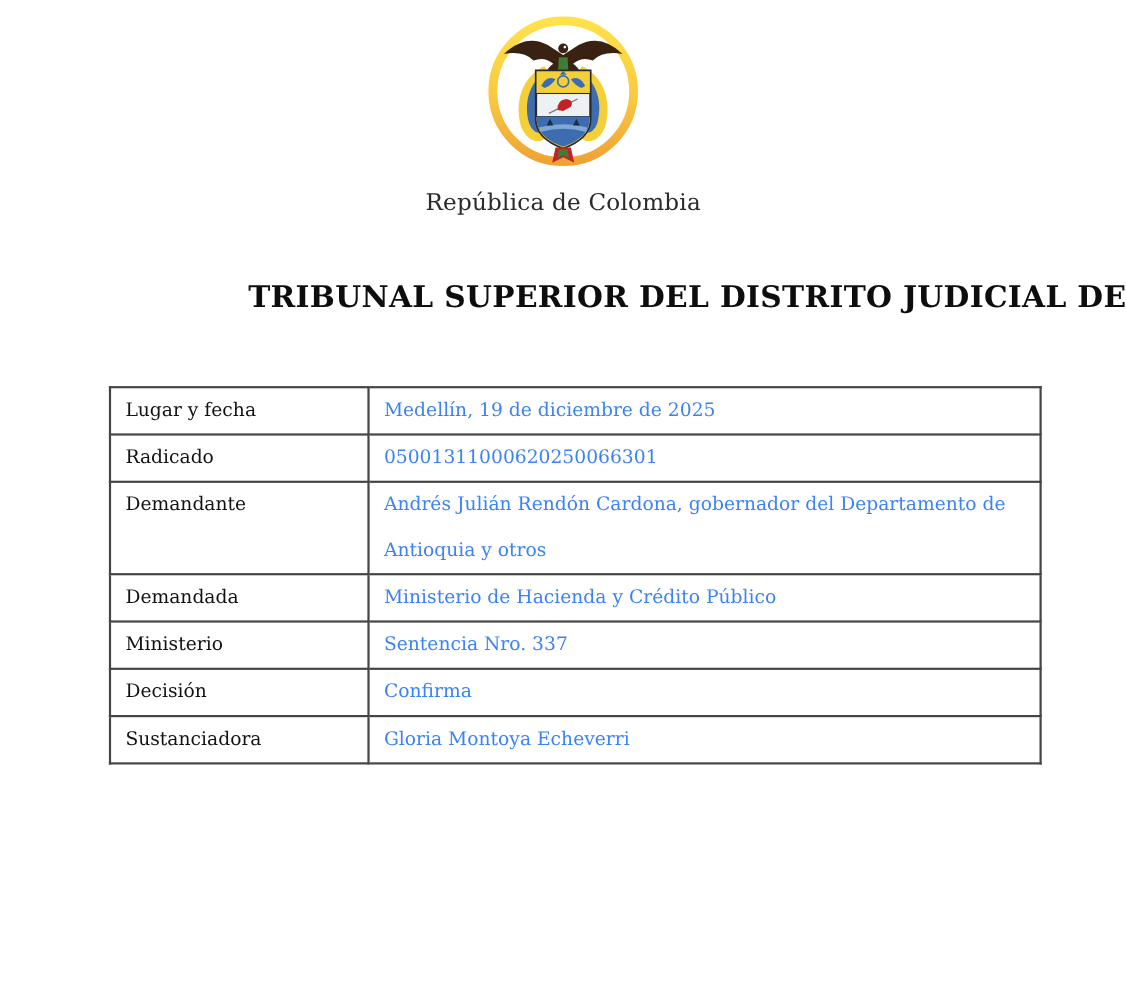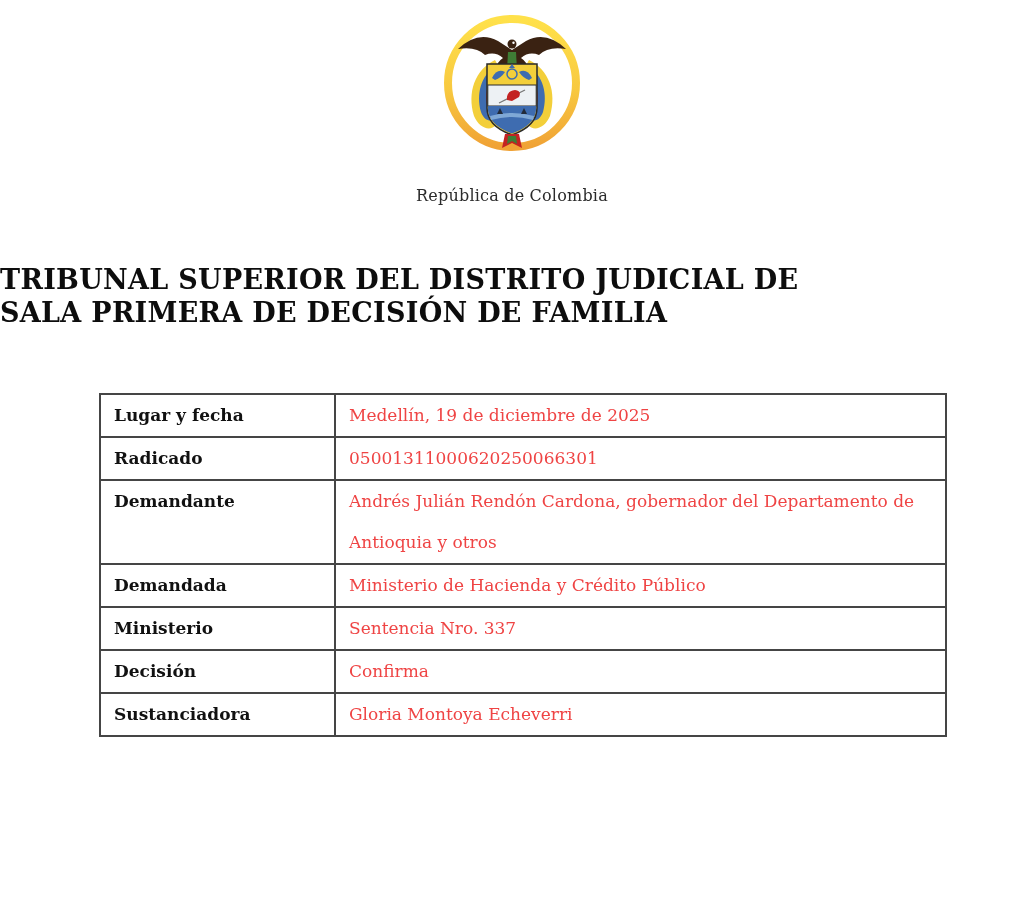--- a/index.html
+++ b/index.html
@@ -13,28 +13,28 @@
     overflow: hidden;
     font-family: "DejaVu Serif", "Liberation Serif", serif;
     color: #1c1c1c;
     position: relative;
   }
   .emblem-wrap {
     padding-top: 8px;
     text-align: center;
   }
   .emblem-caption {
-    margin-top: 24px;
-    font-size: 16px;
+    margin-top: 10px;
+    font-size: 21px;
     color: #2b2b2b;
     letter-spacing: 0.2px;
   }
   .doc-title {
     margin-top: 58px;
-    text-align: left;
+    text-align: right;
     font-weight: bold;
     font-size: 27px;
     line-height: 33px;
     color: #0d0d0d;
     letter-spacing: 0.3px;
   }
   .doc-table {
     border-collapse: collapse;
     margin: 64px 0 0 99px;
     width: 848px;
@@ -42,26 +42,26 @@
   }
   .doc-table td {
     border: 2px solid #454545;
     vertical-align: top;
     padding: 0 13px;
     line-height: 41px;
     font-size: 17px;
   }
   .doc-table td.label-cell {
     width: 207px; 
-    font-weight: bold;
+    font-weight: normal;
     color: #111;
   }
   .doc-table td.value-cell {
     white-space: pre-line;
-    color: #ef4444;
+    color: #3b82f6;
   }
 </style>
 </head>
 <body>
 
 <div class="emblem-wrap">
   <svg width="150" height="150" viewBox="0 0 150 150" aria-hidden="true">
     <defs>
       <linearGradient id="ringGrad" x1="0" y1="0" x2="0" y2="1">
         <stop offset="0" stop-color="#FFE14A"></stop>
@@ -108,21 +108,20 @@
     </g>
 
     <path d="M68 126 L65 140 L75 135 L85 140 L82 126 Z" fill="#C32222"></path>
     <path d="M71 128 L70 136 L75 133 L80 136 L79 128 Z" fill="#3F7D35"></path>
   </svg>
   <div class="emblem-caption">República de Colombia</div>
 </div>
 
 <div class="doc-title">
   <div>TRIBUNAL SUPERIOR DEL DISTRITO JUDICIAL DE</div>
-  <div>SALA PRIMERA DE DECISIÓN DE FAMILIA</div>
 </div>
 
 <table class="doc-table">
   <tbody>
     <tr>
       <td class="label-cell">Lugar y fecha</td>
       <td class="value-cell">Medellín, 19 de diciembre de 2025</td>
     </tr>
     <tr>
       <td class="label-cell">Radicado</td>

